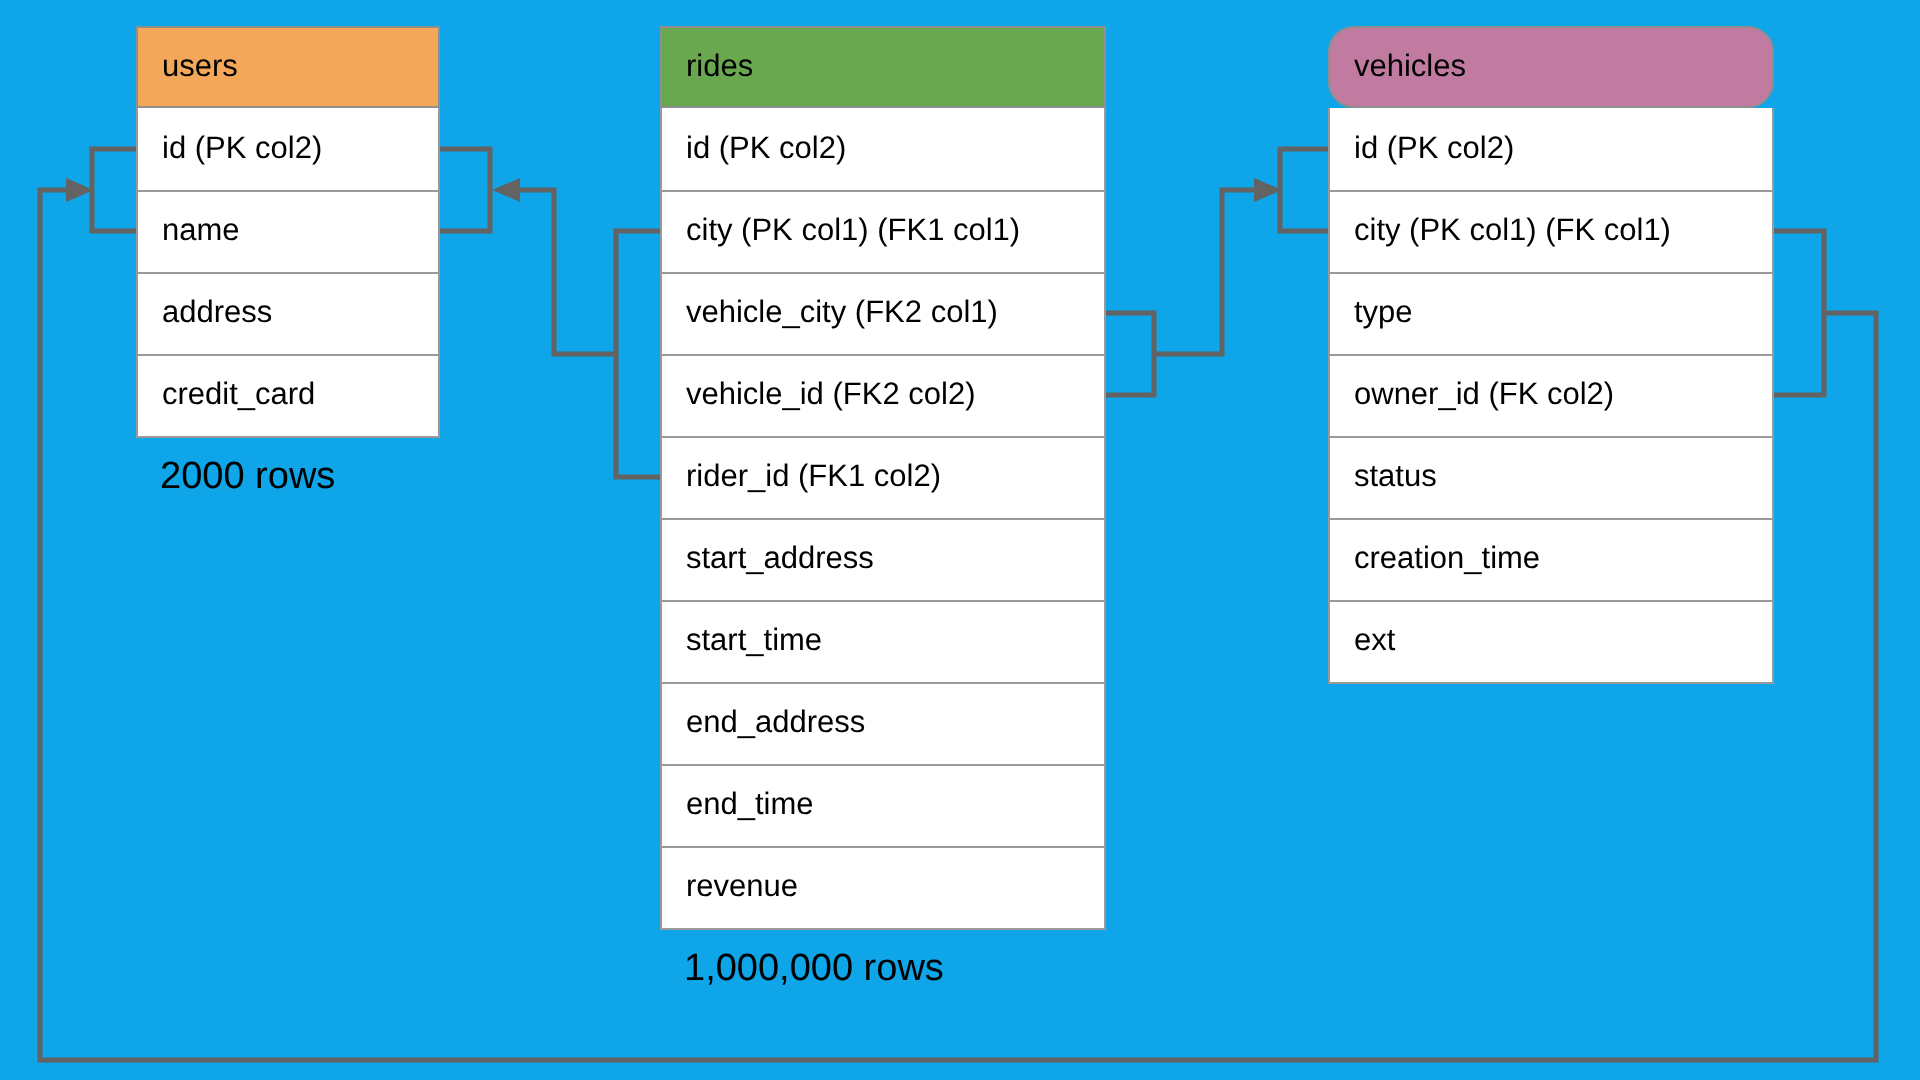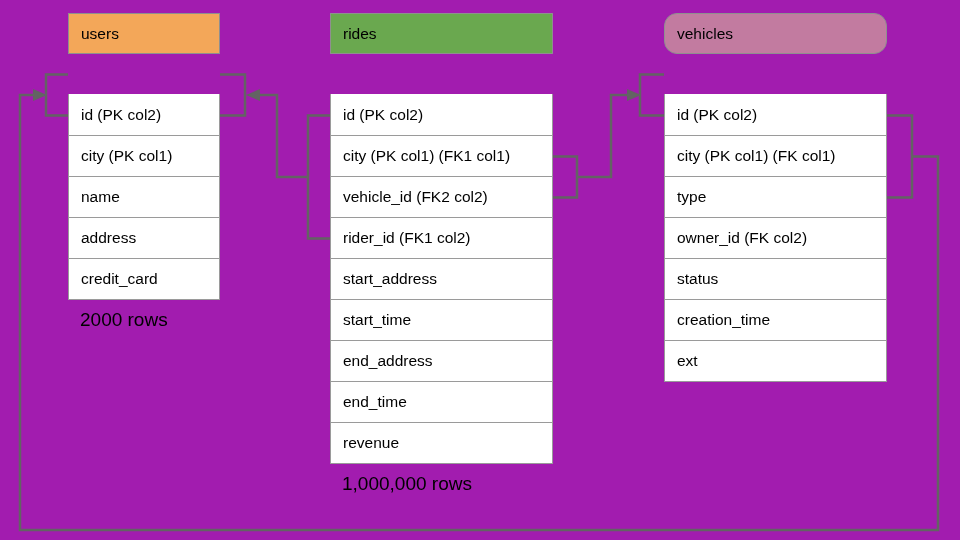--- a/index.html
+++ b/index.html
@@ -9,21 +9,21 @@
     width: 960px;
     height: 540px;
     font-family: "Liberation Sans", sans-serif;
     color: #000000;
   }
   .canvas {
     position: relative;
     width: 960px;
     height: 540px;
     overflow: hidden;
-    background: #a21caf;
+    background: #0ea5e9;
   }
   .connectors {
     position: absolute;
     top: 0;
     left: 0;
     width: 960px;
     height: 540px;
   }
   .connectors path {
     fill: none;
@@ -60,21 +60,20 @@
     align-items: center;
     padding: 0 12px;
     border-top: 1px solid #9a9a9a;
     font-size: 15.5px;
     background: #ffffff;
     white-space: nowrap;
     overflow: hidden;
   }
   .trow:first-child {
     border-top: none;
-    margin-top: 40px;
   }
   .caption {
     margin-top: 9px;
     padding-left: 12px;
     font-size: 19px;
     color: #000000;
   }
 </style>
 </head>
 <body>
@@ -102,33 +101,33 @@
       <path d="M912,156.5 H938 V530 H20 V95 H33"></path>
       <polygon points="47,95 33,89 33,101"></polygon>
       <path d="M68,74.5 H46 V115.5 H68"></path>
     </g>
   </svg>
 
   <div class="db-table" style="left:68px; top:13px; width:152px;">
     <div class="thead" style="background: rgb(243, 167, 89);">users</div>
     <div class="tbody">
         <div class="trow">id (PK col2)</div>
-        <div class="trow">city (PK col1)</div>
         <div class="trow">name</div>
         <div class="trow">address</div>
         <div class="trow">credit_card</div>
       </div>
     <div class="caption">2000 rows</div>
   </div>
 
   <div class="db-table" style="left:330px; top:13px; width:223px;">
     <div class="thead" style="background: rgb(106, 168, 79);">rides</div>
     <div class="tbody">
         <div class="trow">id (PK col2)</div>
         <div class="trow">city (PK col1) (FK1 col1)</div>
+        <div class="trow">vehicle_city (FK2 col1)</div>
         <div class="trow">vehicle_id (FK2 col2)</div>
         <div class="trow">rider_id (FK1 col2)</div>
         <div class="trow">start_address</div>
         <div class="trow">start_time</div>
         <div class="trow">end_address</div>
         <div class="trow">end_time</div>
         <div class="trow">revenue</div>
       </div>
     <div class="caption">1,000,000 rows</div>
   </div>

